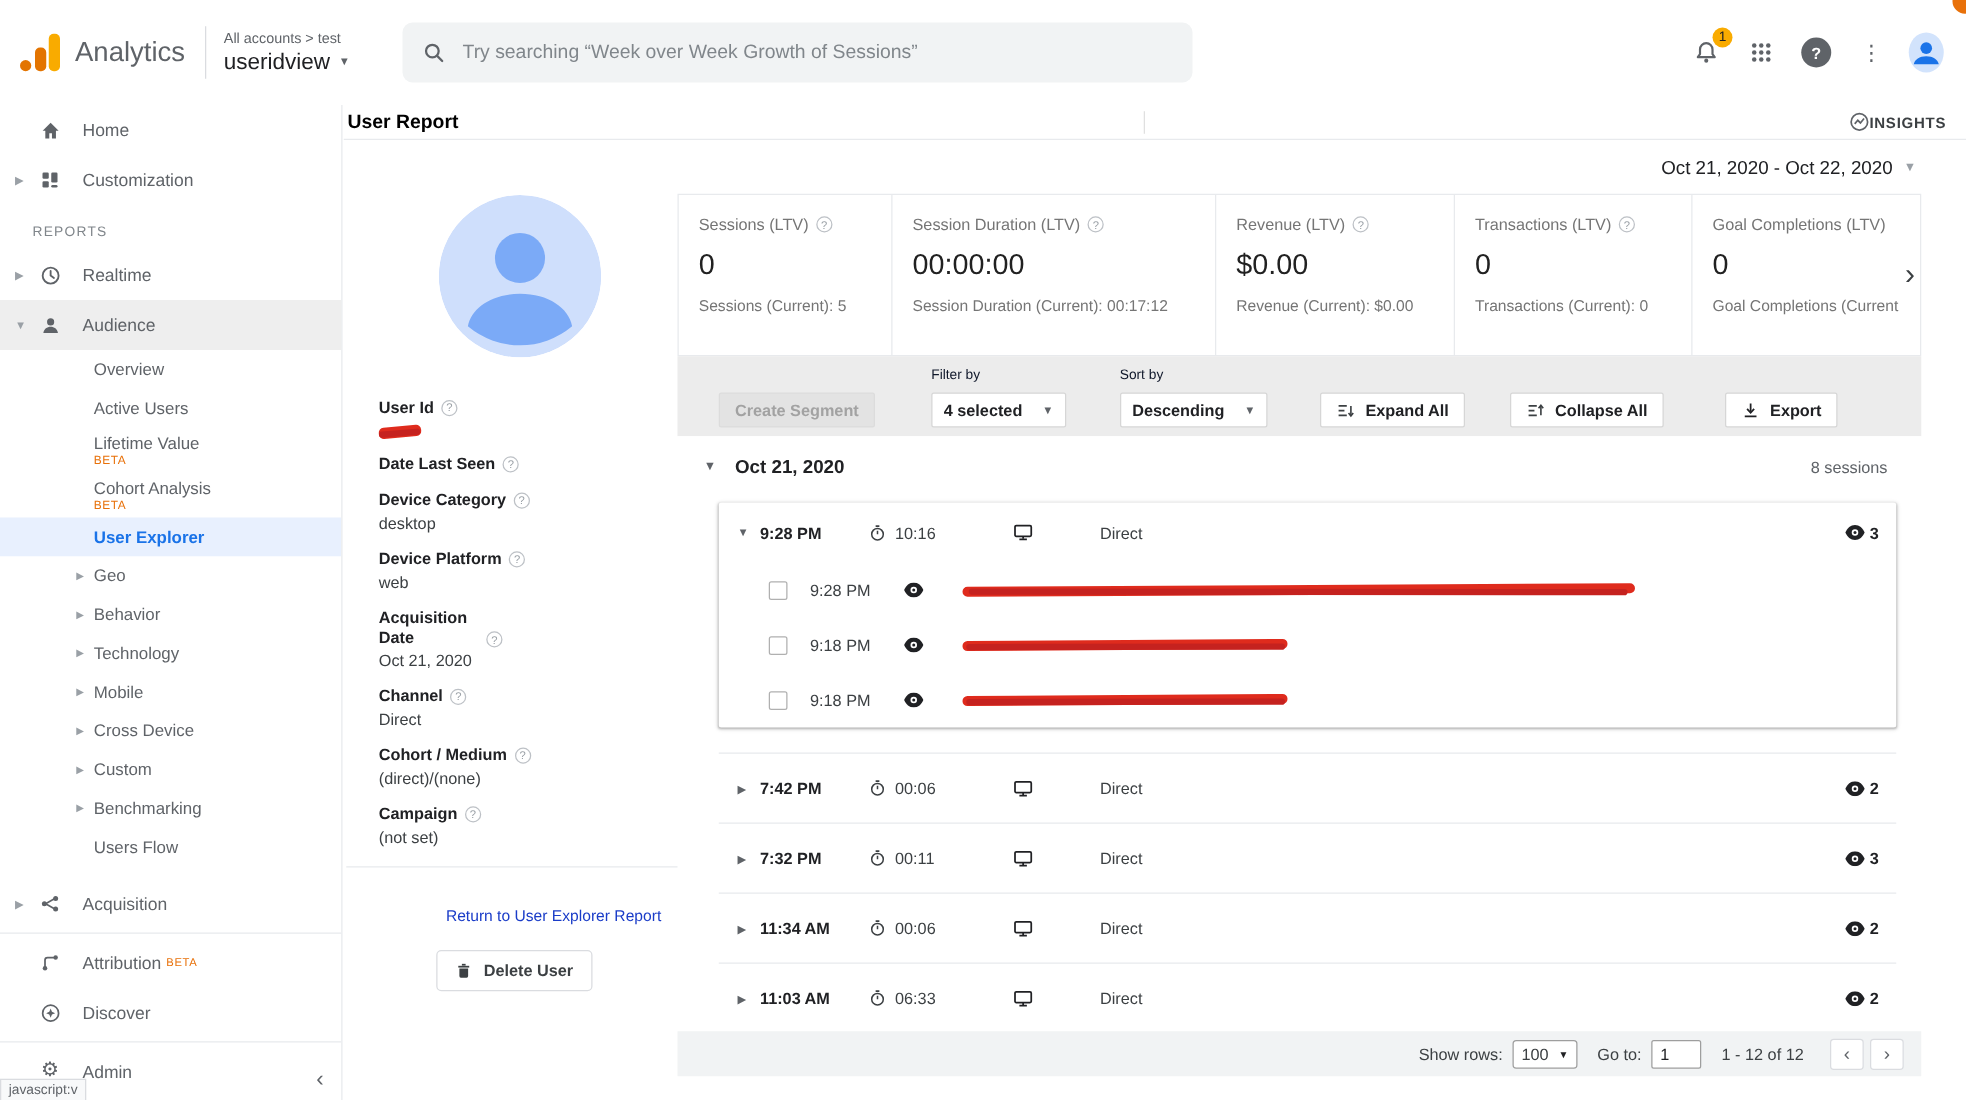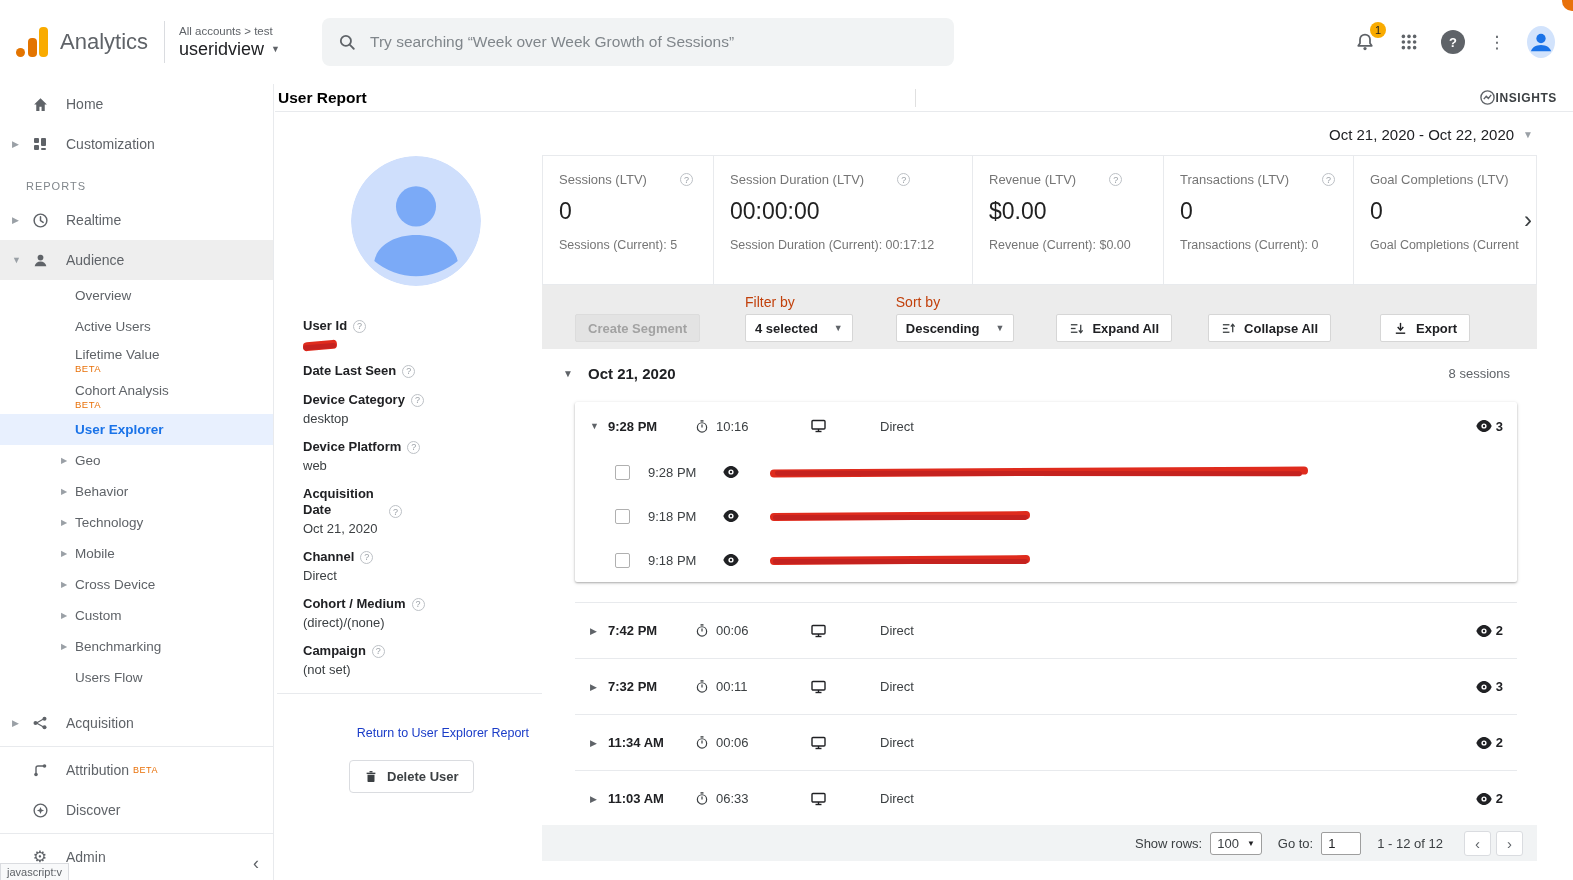--- a/index.html
+++ b/index.html
@@ -69,29 +69,29 @@
   .q { display:inline-flex; width:13px; height:13px; border:1px solid #bdc1c6; border-radius:50%; color:#9aa0a6; font-size:9px; align-items:center; justify-content:center; margin-left:6px; flex:none; cursor:pointer; font-weight:normal; }
   .panel-divider { border-top:1px solid #e8eaed; margin:16px -14px 0 -26px; }
   .return-link { display:block; text-align:right; font-size:12.5px; color:#1a3cc8; margin-top:32px; cursor:pointer; text-decoration:none; }
   .delete-btn { margin:20px 0 0 46px; display:inline-flex; align-items:center; gap:9px; background:#fff; border:1px solid #dadce0; border-radius:4px; padding:8px 14px; font-size:13px; font-weight:bold; color:#3c4043; cursor:pointer; font-family:"Liberation Sans",sans-serif; }
 
   
   .metrics { position:absolute; top:71px; left:267px; right:36px; height:130px; background:#fff; border:1px solid #e8eaed; display:flex; overflow:hidden; }
   .metric-card { padding:16px 14px 0 16px; overflow:hidden; white-space:nowrap; cursor:pointer; }
   .metric-card + .metric-card { border-left:1px solid #e8eaed; }
   .mc1{width:170px;} .mc2{width:259px;} .mc3{width:191px;} .mc4{width:190px;} .mc5{flex:1; min-width:0;}
-  .m-label { font-size:13px; color:#757575; display:flex; align-items:center;gap:27px; }
+  .m-label { font-size:13px; color:#757575; display:flex; align-items:center; }
   .m-value { font-size:23px; color:#212121; margin:11px 0 13px 0; }
   .m-sub { font-size:12.5px; color:#757575; }
   .metrics-next { position:absolute; right:4px; top:50%; transform:translateY(-50%); font-size:24px; color:#3c4043; cursor:pointer; background:none; border:none; }
 
   
   .toolbar { position:absolute; top:201px; left:267px; right:36px; height:64px; background:#ececec; display:flex; align-items:flex-start; padding-top:9px; }
   .tb-col { display:flex; flex-direction:column; }
-  .tb-label { font-size:14px; color:#c2410c; height:17px; margin-bottom:3px; }
+  .tb-label { font-size:11px; color:#0f172a; height:17px; margin-bottom:3px; }
   .tb-spacer { height:17px; margin-bottom:3px; }
   .dropdown { background:#fff; border:1px solid #d6d6d6; border-radius:2px; height:28px; display:flex; align-items:center; padding:0 9px; cursor:pointer; }
   .dd-value { font-size:13px; font-weight:bold; color:#202124; }
   .dd-caret { font-size:9px; color:#5f6368; margin-left:16px; }
   .btn { background:#fff; border:1px solid #d6d6d6; border-radius:2px; height:28px; display:inline-flex; align-items:center; gap:8px; padding:0 12px; font-size:13px; font-weight:bold; color:#202124; cursor:pointer; font-family:"Liberation Sans",sans-serif; }
   .btn.disabled { background:#e3e3e3; border-color:#dcdcdc; color:#a2a2a2; cursor:default; }
   .ml-create{margin-left:33px;} .ml-filter{margin-left:45px;} .ml-sort{margin-left:43px;} .ml-expand{margin-left:42px;} .ml-collapse{margin-left:36px;} .ml-export{margin-left:49px;}
 
   
   .list { position:absolute; top:265px; left:267px; right:36px; bottom:55px; overflow:hidden; background:#fff; }

